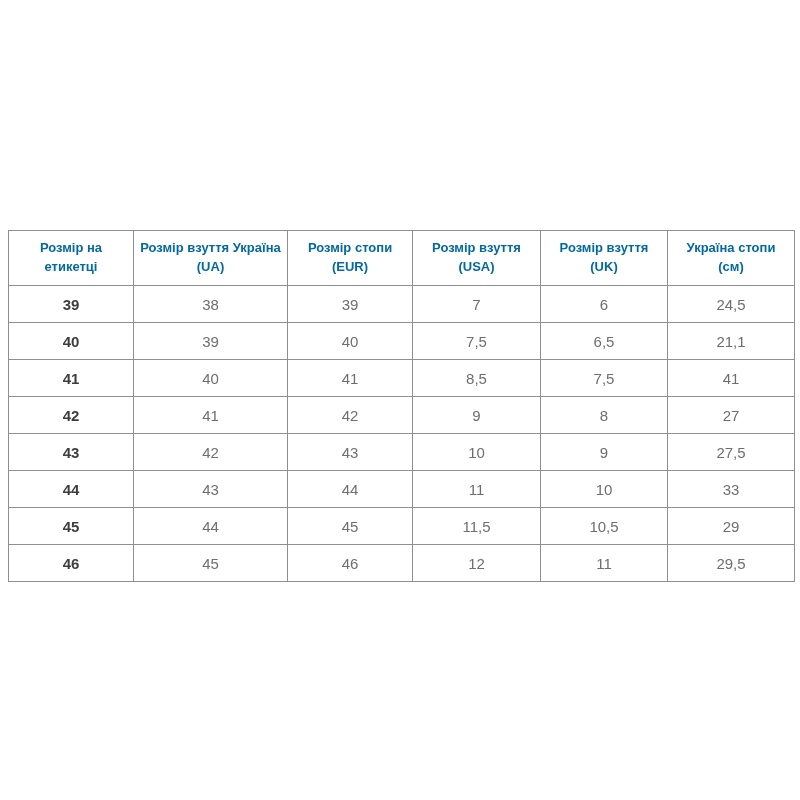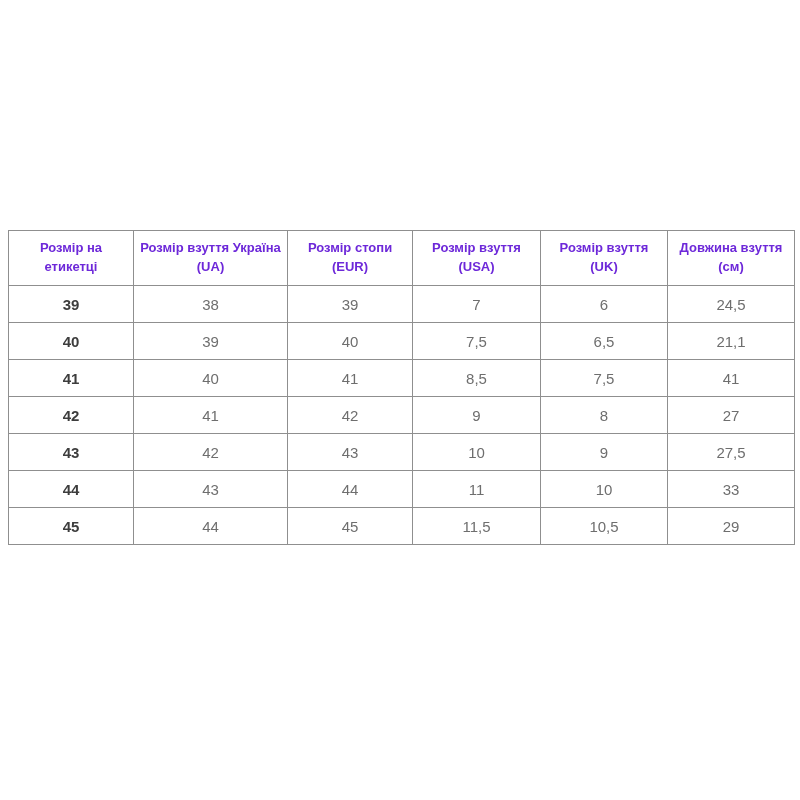--- a/index.html
+++ b/index.html
@@ -30,21 +30,21 @@
     border: 1px solid #8f8f8f;
     text-align: center;
     vertical-align: middle;
     padding: 2px 6px;
     background: #ffffff;
   }
   table.size-table th {
     height: 50px;
     font-size: 13px;
     font-weight: bold;
-    color: #6d28d9;
+    color: #0369a1;
     line-height: 1.45;
   }
   table.size-table td {
     height: 32px;
     font-size: 15px;
     font-weight: normal;
     color: #6e6e6e;
   }
   table.size-table td.label-col {
     font-weight: bold;
@@ -70,21 +70,21 @@
         <col class="c4">
         <col class="c5">
     </colgroup>
     <thead>
       <tr>
         <th>Розмір на етикетці</th>
         <th>Розмір взуття Україна (UA)</th>
         <th>Розмір стопи (EUR)</th>
         <th>Розмір взуття (USA)</th>
         <th>Розмір взуття (UK)</th>
-        <th>Довжина взуття (см)</th>
+        <th>Україна стопи (см)</th>
       </tr>
     </thead>
     <tbody>
       <tr>
         <td class="label-col">39</td>
         <td>38</td>
         <td>39</td>
         <td>7</td>
         <td>6</td>
         <td>24,5</td>
@@ -130,15 +130,23 @@
         <td>33</td>
       </tr>
       <tr>
         <td class="label-col">45</td>
         <td>44</td>
         <td>45</td>
         <td>11,5</td>
         <td>10,5</td>
         <td>29</td>
       </tr>
+      <tr>
+        <td class="label-col">46</td>
+        <td>45</td>
+        <td>46</td>
+        <td>12</td>
+        <td>11</td>
+        <td>29,5</td>
+      </tr>
     </tbody>
   </table>
 </div>
 
 </body></html>

